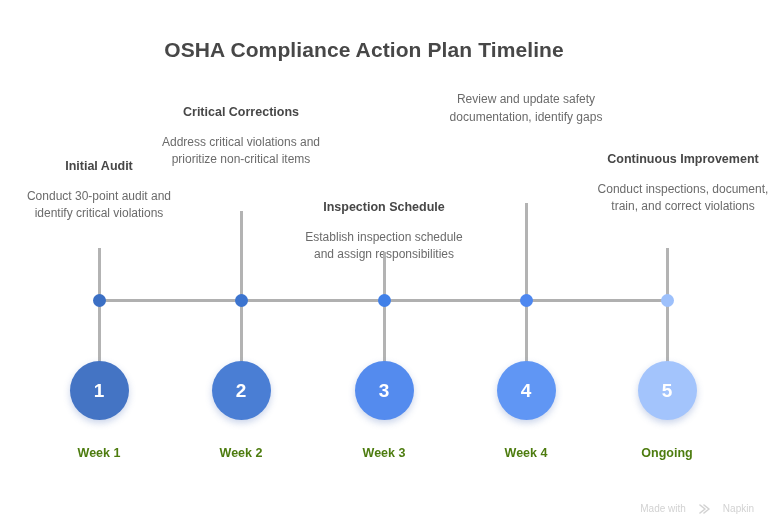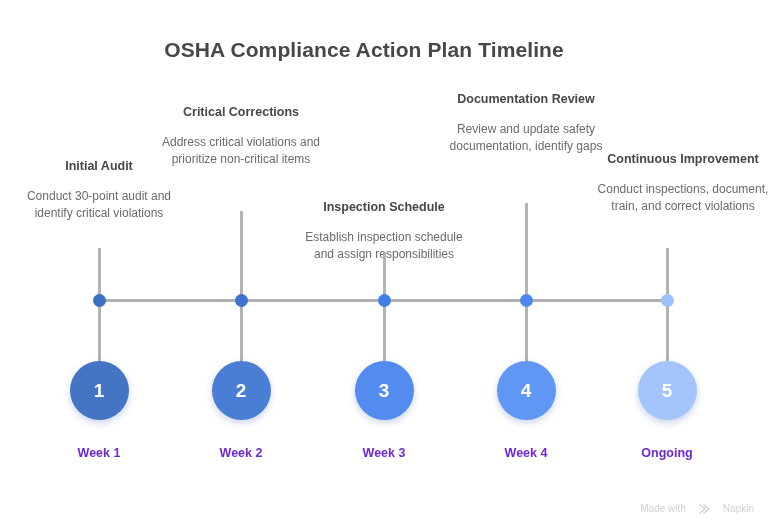--- a/index.html
+++ b/index.html
@@ -59,21 +59,21 @@
     left:-29.5px; top:361px;
     display:flex; align-items:center; justify-content:center;
     color:#ffffff; font-size:19px; font-weight:bold;
     box-shadow:0 3px 7px rgba(90,120,190,0.32);
   }
 
   .week-label {
     position:absolute;
     top:446px; width:180px; left:-90px;
     text-align:center;
-    font-size:12.5px; font-weight:bold; color:#6d28d9;
+    font-size:12.5px; font-weight:bold; color:#4d7c0f;
   }
 
   .watermark {
     position:absolute; right:14px; bottom:11px;
     display:flex; align-items:center; gap:13px;
     font-size:10px; color:#d2d2d2;
   }
   .wm-logo { display:block; }
 </style>
 </head>
@@ -111,21 +111,20 @@
           <div class="step-title">Inspection Schedule</div>
           <div class="step-desc">Establish inspection schedule and assign responsibilities</div>
         </div>
         <div class="connector" style="top: 252px; height: 138px;"></div>
         <div class="dot" style="background: rgb(65, 128, 232);"></div>
         <div class="circle" style="background: rgb(84, 139, 238);">3</div>
         <div class="week-label">Week 3</div>
       </div>
       <div class="step" style="left: 526px;">
         <div class="textblock" style="top: 91px;">
-          <div class="step-title">Documentation Review</div>
           <div class="step-desc">Review and update safety documentation, identify gaps</div>
         </div>
         <div class="connector" style="top: 203px; height: 187px;"></div>
         <div class="dot" style="background: rgb(77, 135, 240);"></div>
         <div class="circle" style="background: rgb(96, 150, 244);">4</div>
         <div class="week-label">Week 4</div>
       </div>
       <div class="step" style="left: 667px;">
         <div class="textblock" style="top: 151px; margin-left: 16px;">
           <div class="step-title">Continuous Improvement</div>

